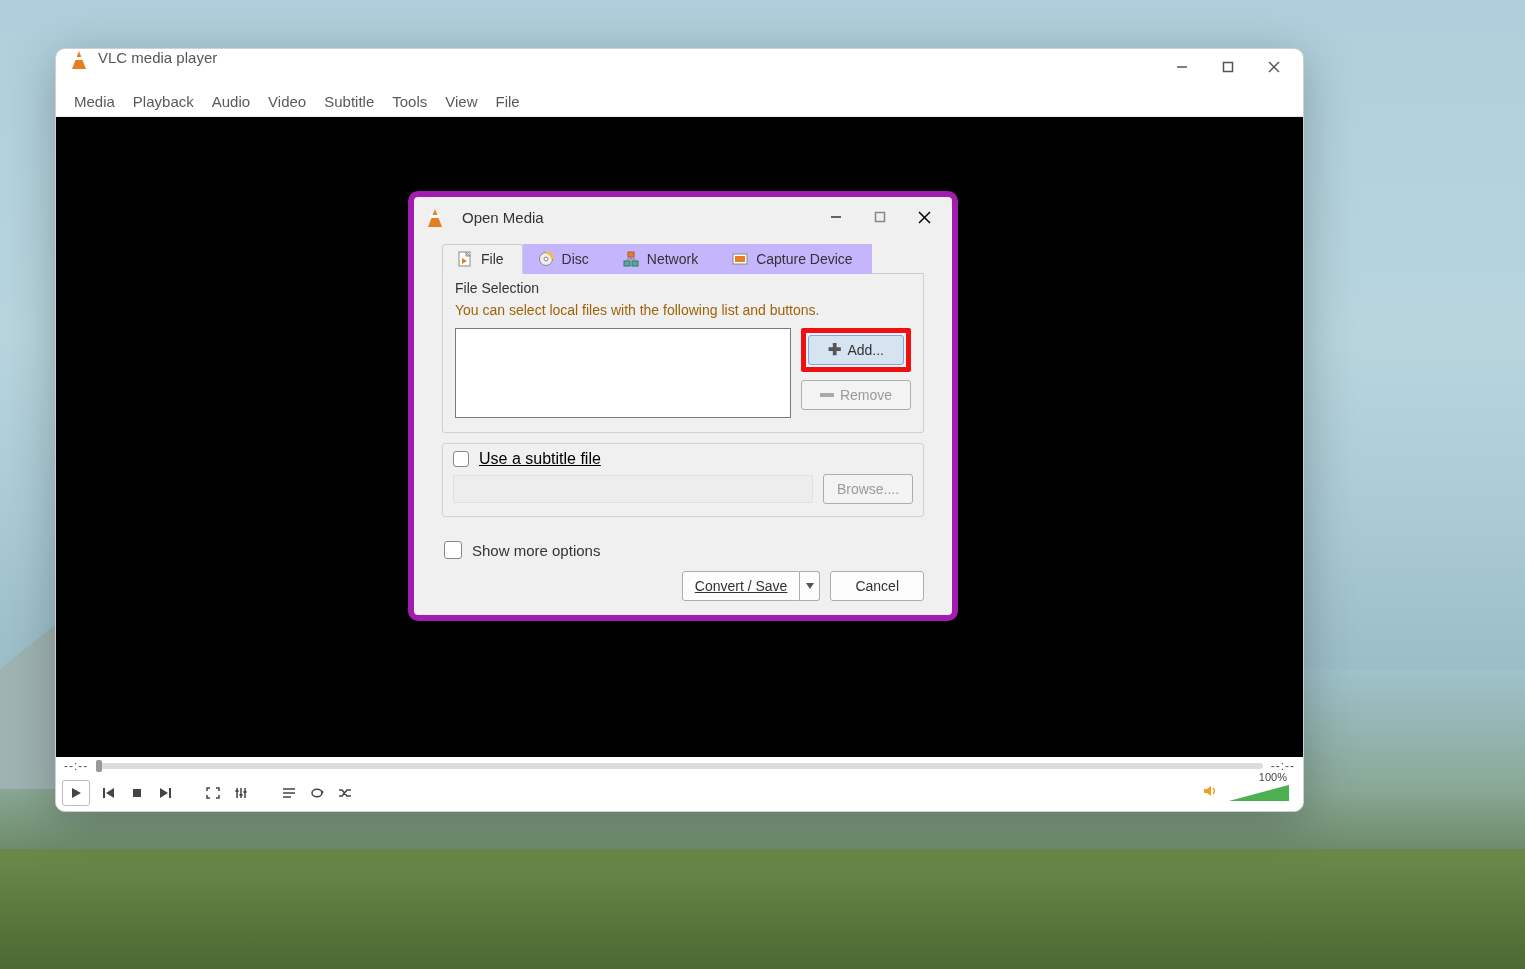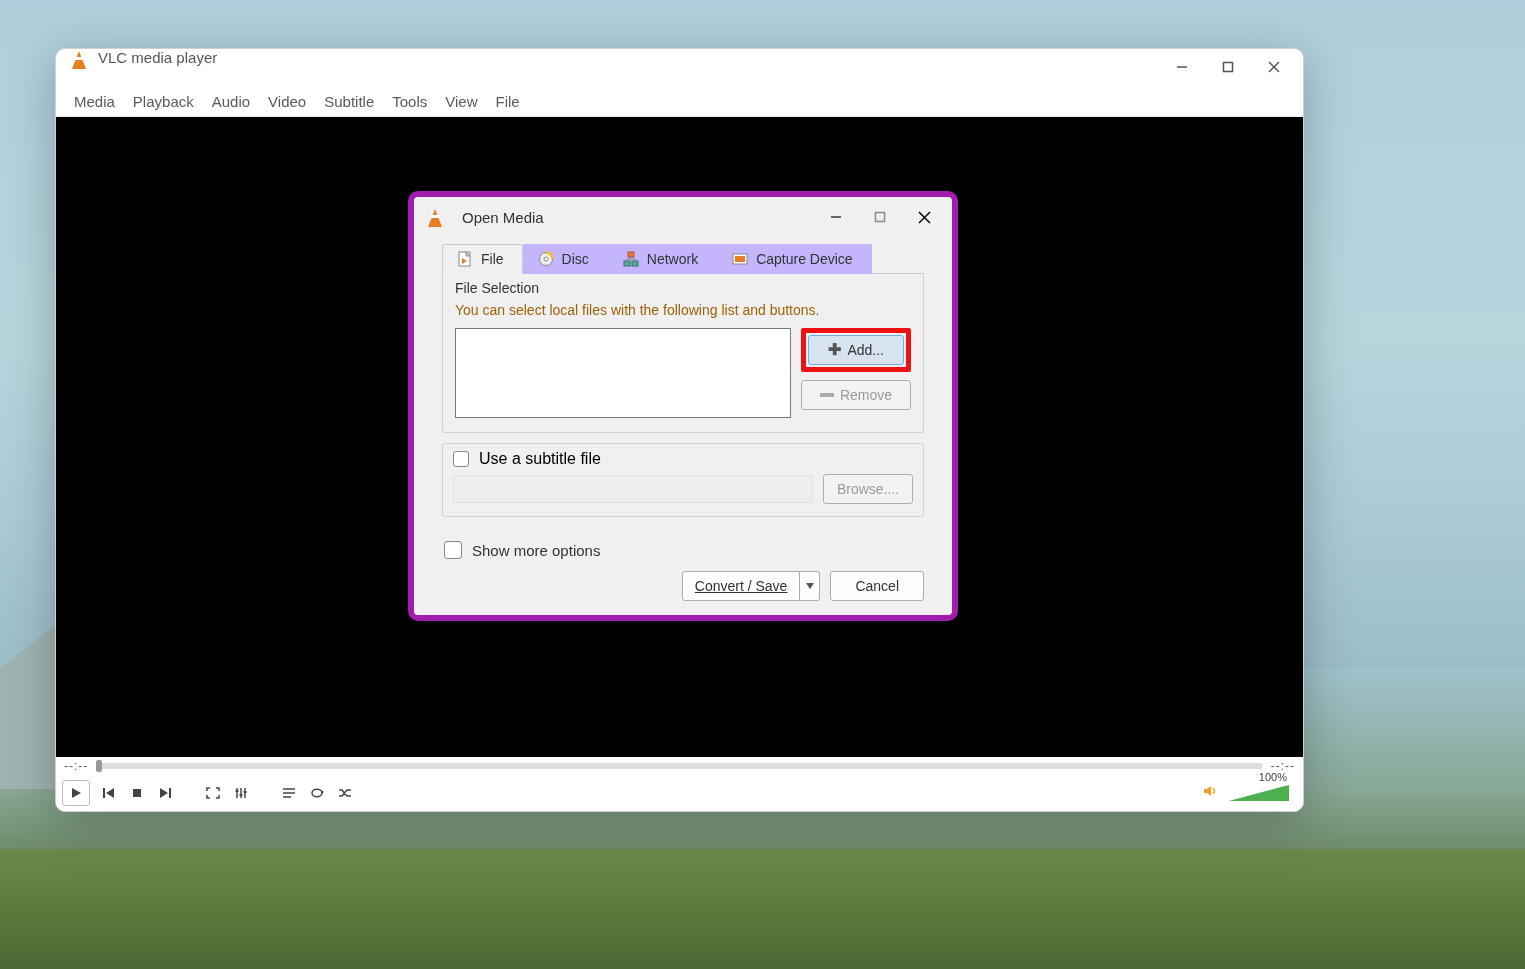--- a/index.html
+++ b/index.html
@@ -306,21 +306,21 @@
           <div class="btn disabled">
             <span class="minus"></span>
             <span>Remove</span>
           </div>
         </div>
       </div>
     </div>
 
     <div class="sub-group">
       <div class="groupbox" style="padding:0;">
-        <div class="chk-row" style="padding:6px 10px;">
+        <div class="chk-row" style="padding:6px 10px;text-decoration:underline;">
           <span class="chk small"></span>
           <span>Use a subtitle file</span>
         </div>
         <div style="display:flex;gap:10px;align-items:center;padding:0 10px 12px;">
           <div class="sub-path"></div>
           <div class="btn disabled" style="width:90px;">
             <span>Browse....</span>
           </div>
         </div>
       </div>

